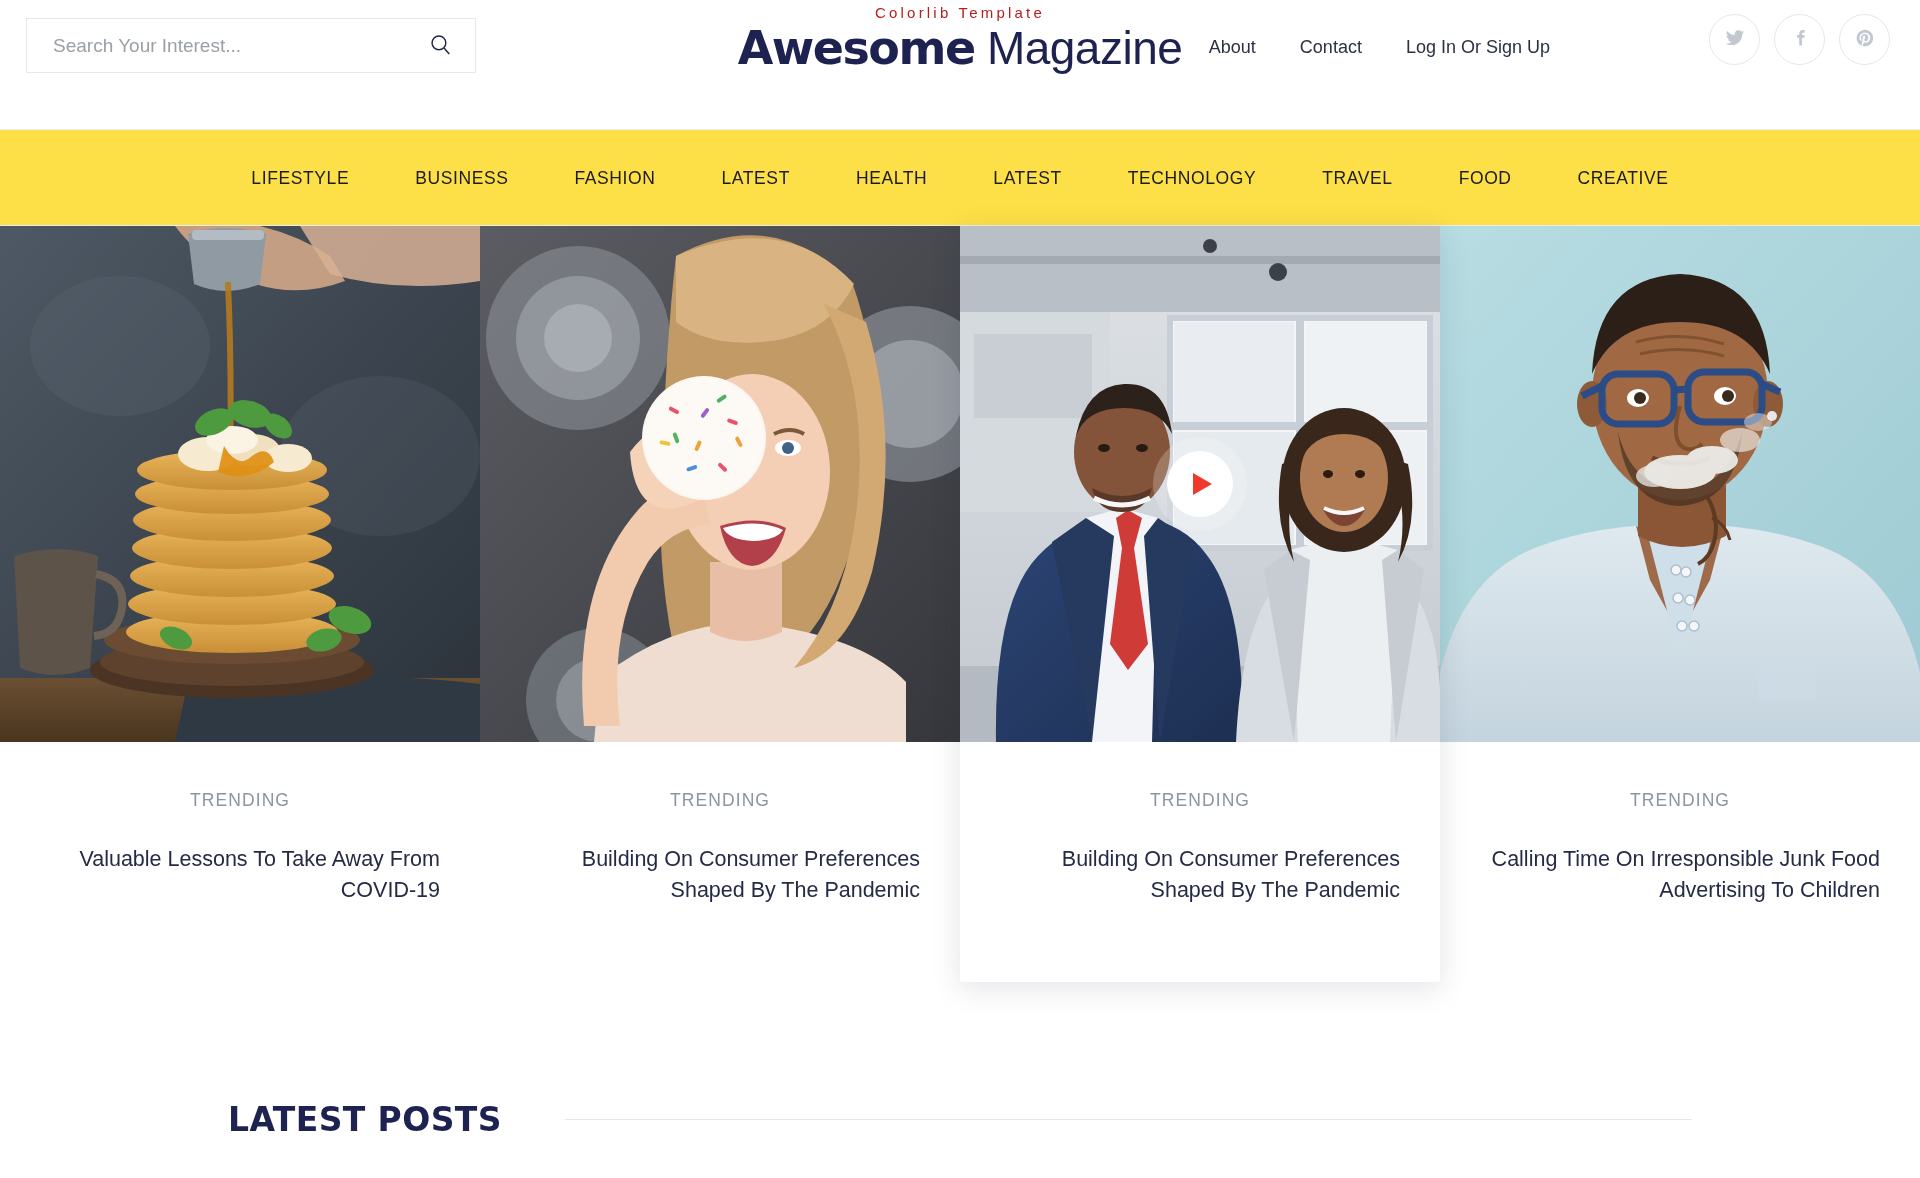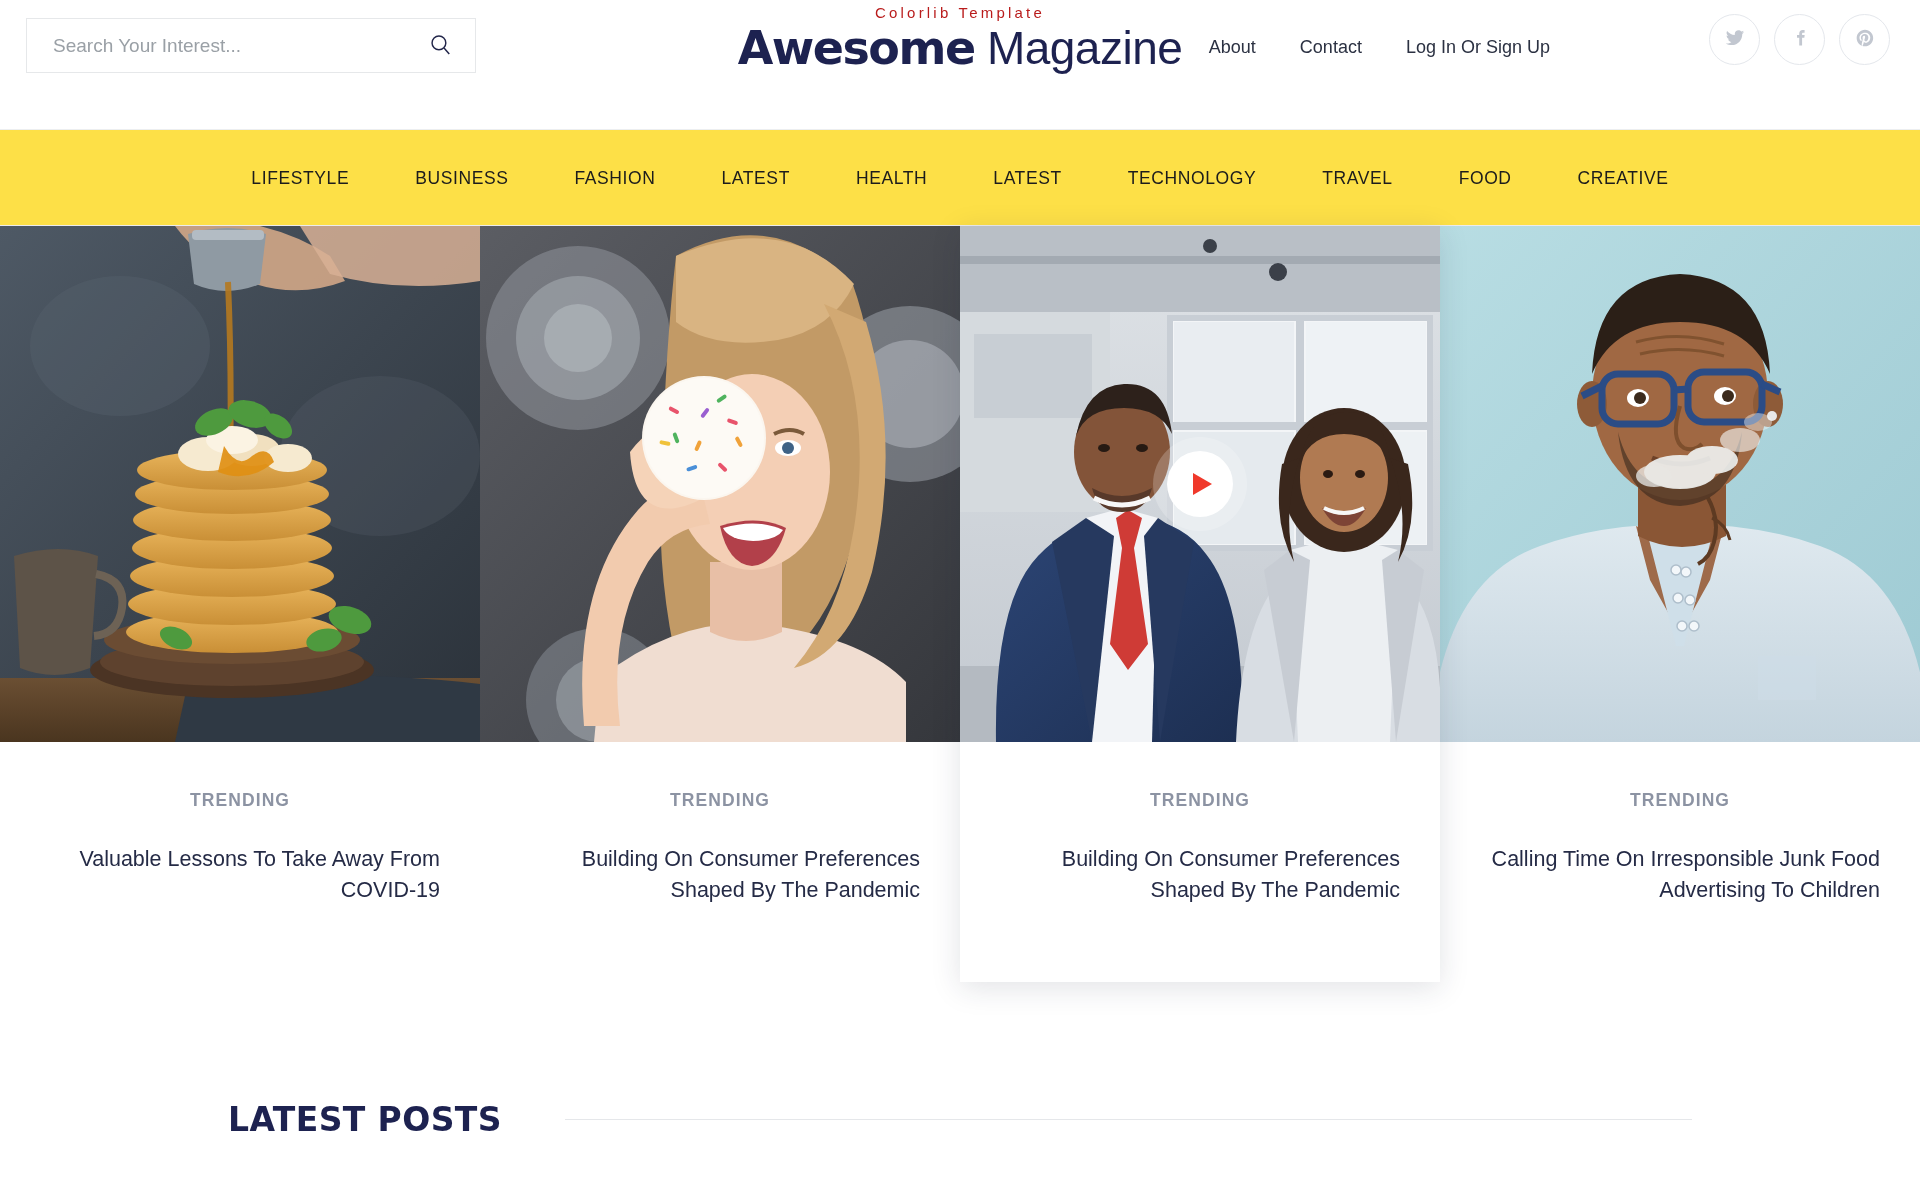--- a/index.html
+++ b/index.html
@@ -160,21 +160,20 @@
   .tcard .meta {
     padding: 48px 40px 30px 40px;
     text-align: center;
   }
   .tag {
     font-size: 17.5px;
     letter-spacing: 1.1px;
     color: #8c93a3;
     margin-bottom: 33px;
     font-family: "Liberation Sans", sans-serif;
-    font-weight: bold;
   }
   .ttitle {
     font-size: 21.5px;
     line-height: 1.45;
     color: #252b46;
     font-family: Liberation Sans, sans-serif;
     text-align: right;
   }
 
   

